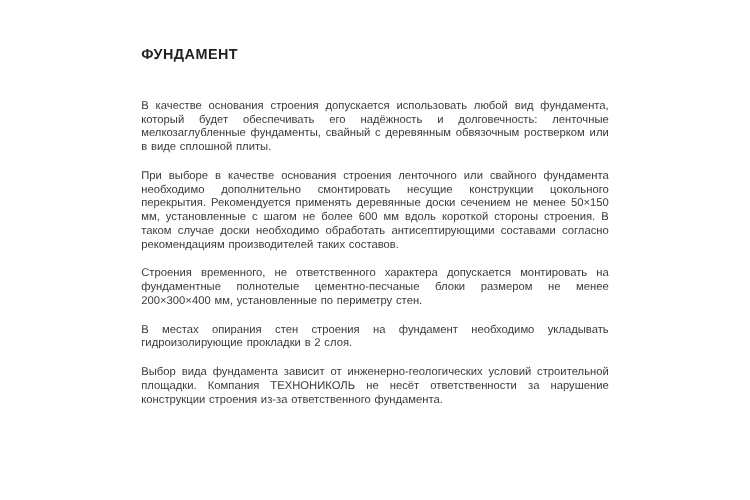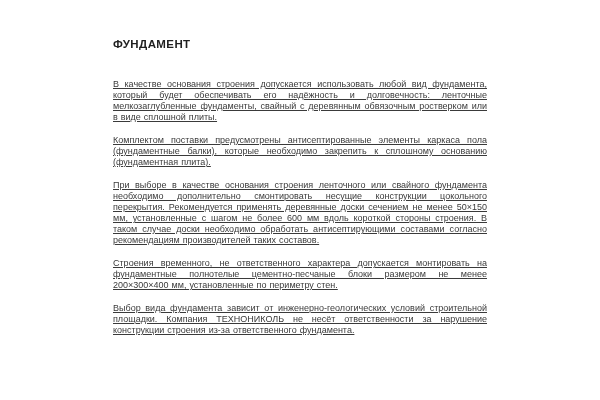--- a/index.html
+++ b/index.html
@@ -28,32 +28,31 @@
     margin: 0 0 29px 0;
     line-height: 12px;
   }
   .para {
     font-size: 9px;
     line-height: 11px;
     color: #3a3a3a;
     text-align: justify;
     margin: 0 0 12px 0;
     word-spacing: 0.5px;
-    text-decoration: underline;
   }
 </style>
 </head>
 <body>
 
 <div class="page">
   <h1 class="doc-title">ФУНДАМЕНТ</h1>
 
   <p class="para">В качестве основания строения допускается использовать любой вид фундамента, который будет обеспечивать его надёжность и долговечность: ленточные мелкозаглубленные фундаменты, свайный с деревянным обвязочным ростверком или в виде сплошной плиты.</p>
 
-  <p class="para">Комплектом поставки предусмотрены антисептированные элементы каркаса пола (фундаментные балки), которые необходимо закрепить к сплошному основанию (фундаментная плита).</p>
 
   <p class="para">При выборе в качестве основания строения ленточного или свайного фундамента необходимо дополнительно смонтировать несущие конструкции цокольного перекрытия. Рекомендуется применять деревянные доски сечением не менее 50×150 мм, установленные с шагом не более 600 мм вдоль короткой стороны строения. В таком случае доски необходимо обработать антисептирующими составами согласно рекомендациям производителей таких составов.</p>
 
   <p class="para">Строения временного, не ответственного характера допускается монтировать на фундаментные полнотелые цементно-песчаные блоки размером не менее 200×300×400 мм, установленные по периметру стен.</p>
 
+  <p class="para">В местах опирания стен строения на фундамент необходимо укладывать гидроизолирующие прокладки в 2 слоя.</p>
 
   <p class="para">Выбор вида фундамента зависит от инженерно-геологических условий строительной площадки. Компания ТЕХНОНИКОЛЬ не несёт ответственности за нарушение конструкции строения из-за ответственного фундамента.</p>
 </div>
 
 </body></html>

